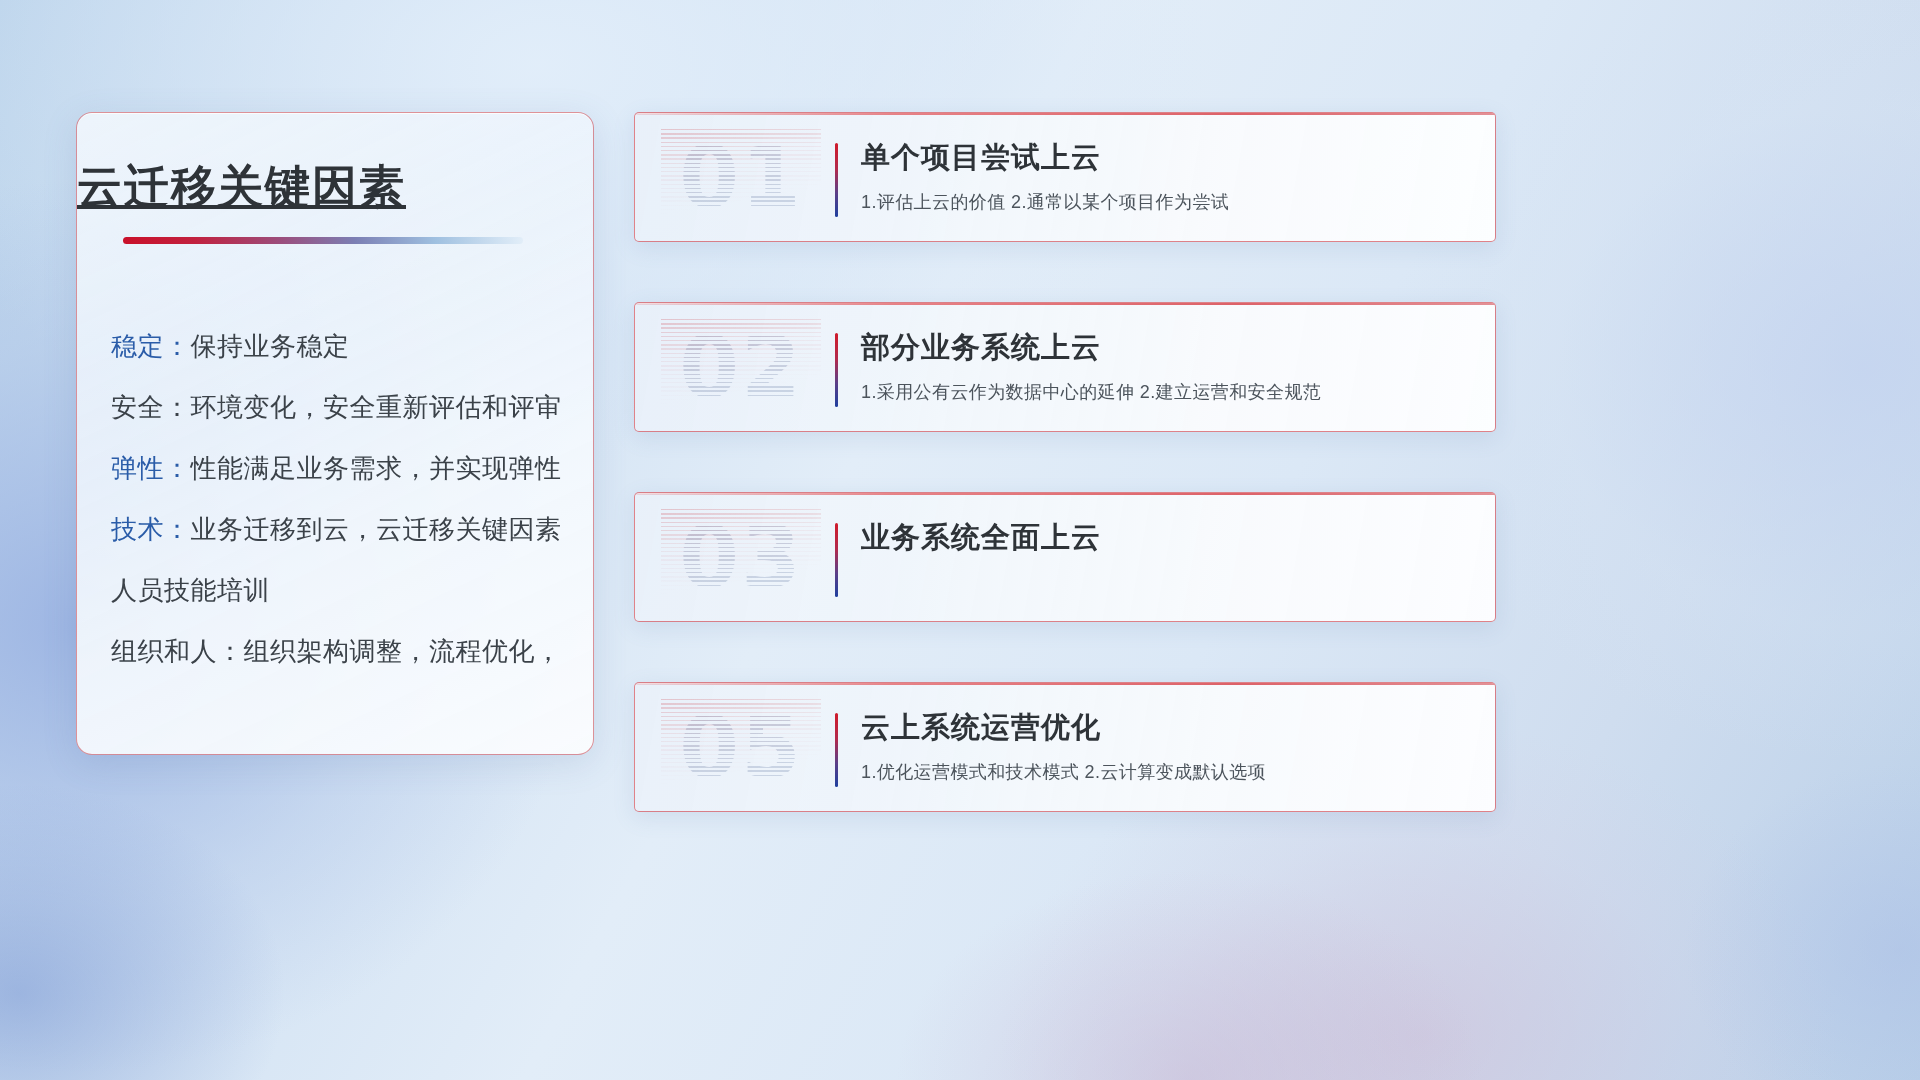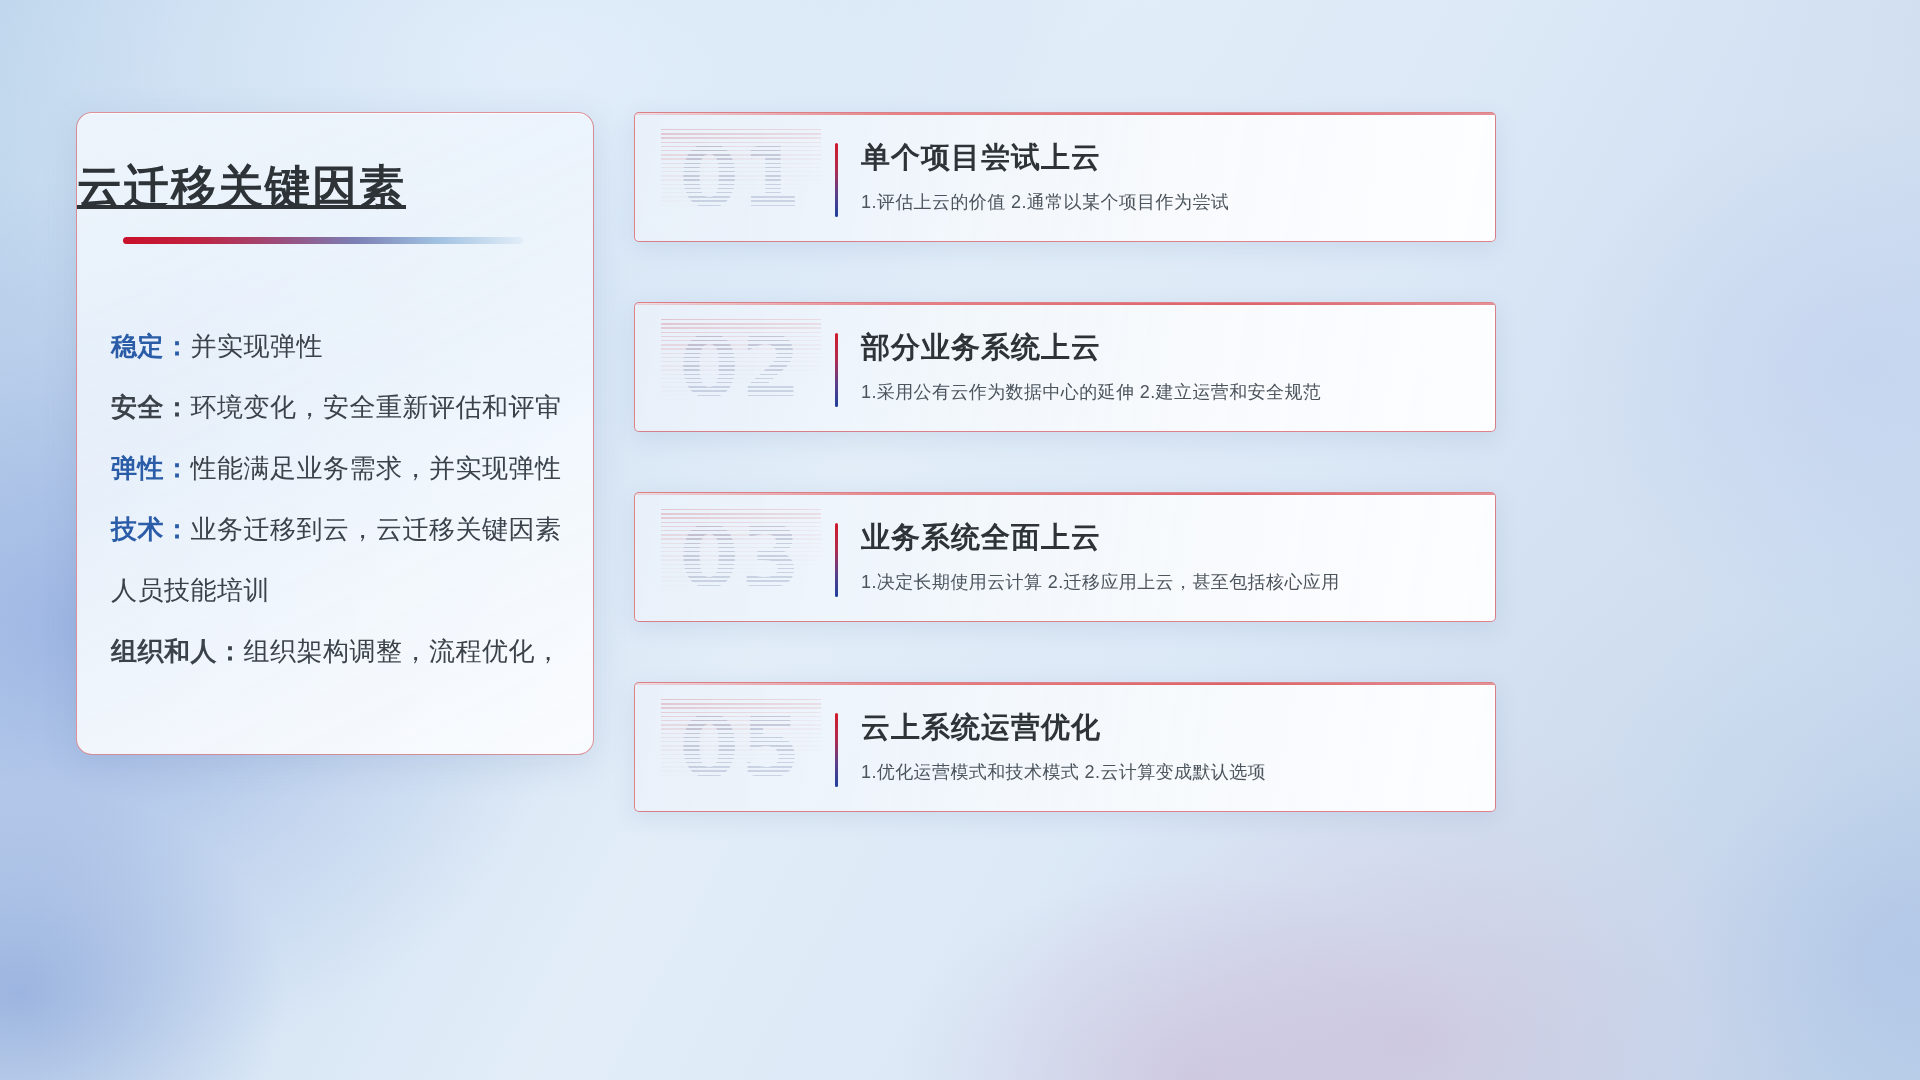--- a/index.html
+++ b/index.html
@@ -88,21 +88,21 @@
     margin: 72px 0 0 34px;
     width: 470px;
   }
   .factor-line {
     font-size: 26px;
     line-height: 61px;
     color: #3b4249;
     white-space: nowrap;
     letter-spacing: 0.5px;
   }
-  .factor-label { color: #2a5ca8; font-weight: bold; }
+  .factor-label { color: #2a5ca8; }
   .factor-label.plain { color: #3b4249; }
 
   
   #cards-column {
     position: absolute;
     left: 634px;
     top: 112px;
     width: 862px;
   }
 
@@ -195,21 +195,21 @@
 </head>
 <body>
 
 <div id="bg-root"></div>
 
 <section id="left-panel">
   <h1 class="panel-title">云迁移关键因素</h1>
   <div class="title-rule"></div>
   <div class="factor-list">
     <div class="factor-line">
-      <span class="factor-label">稳定：</span><span>并实现弹性</span>
+      <span class="factor-label">稳定：</span><span>保持业务稳定</span>
     </div>
     <div class="factor-line">
       <span class="factor-label plain">安全：</span><span>环境变化，安全重新评估和评审</span>
     </div>
     <div class="factor-line">
       <span class="factor-label">弹性：</span><span>性能满足业务需求，并实现弹性</span>
     </div>
     <div class="factor-line">
       <span class="factor-label">技术：</span><span>业务迁移到云，云迁移关键因素</span>
     </div>
@@ -240,21 +240,20 @@
       <div class="card-heading">部分业务系统上云</div>
       <div class="card-desc">1.采用公有云作为数据中心的延伸    2.建立运营和安全规范</div>
     </div>
   </article>
 
   <article class="step-card">
     <div class="ghost-number">03</div>
     <div class="card-divider"></div>
     <div class="card-body">
       <div class="card-heading">业务系统全面上云</div>
-      <div class="card-desc">1.决定长期使用云计算    2.迁移应用上云，甚至包括核心应用</div>
     </div>
   </article>
 
   <article class="step-card">
     <div class="ghost-number">05</div>
     <div class="card-divider"></div>
     <div class="card-body">
       <div class="card-heading">云上系统运营优化</div>
       <div class="card-desc">1.优化运营模式和技术模式    2.云计算变成默认选项</div>
     </div>

